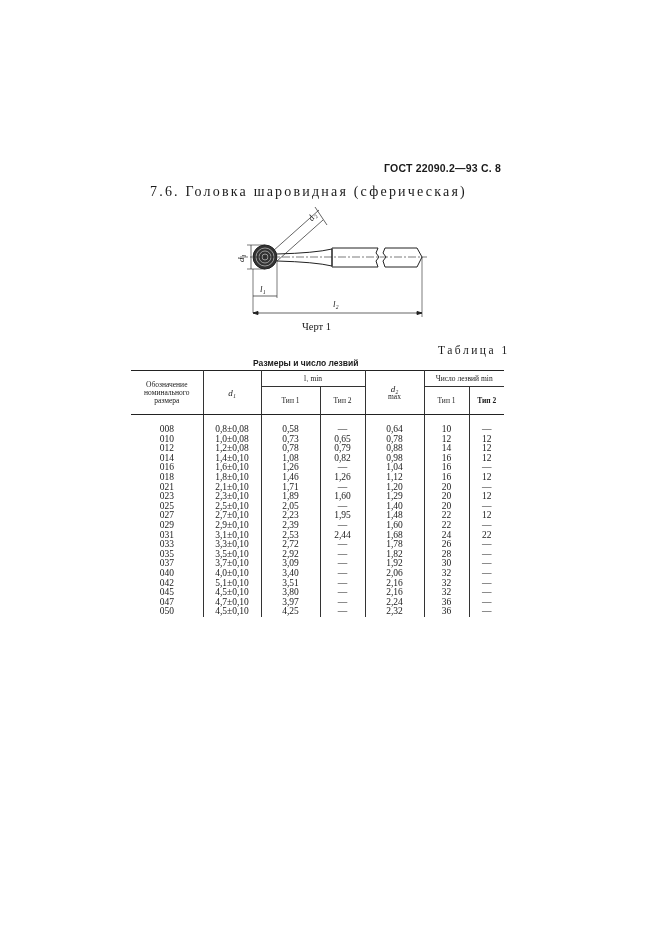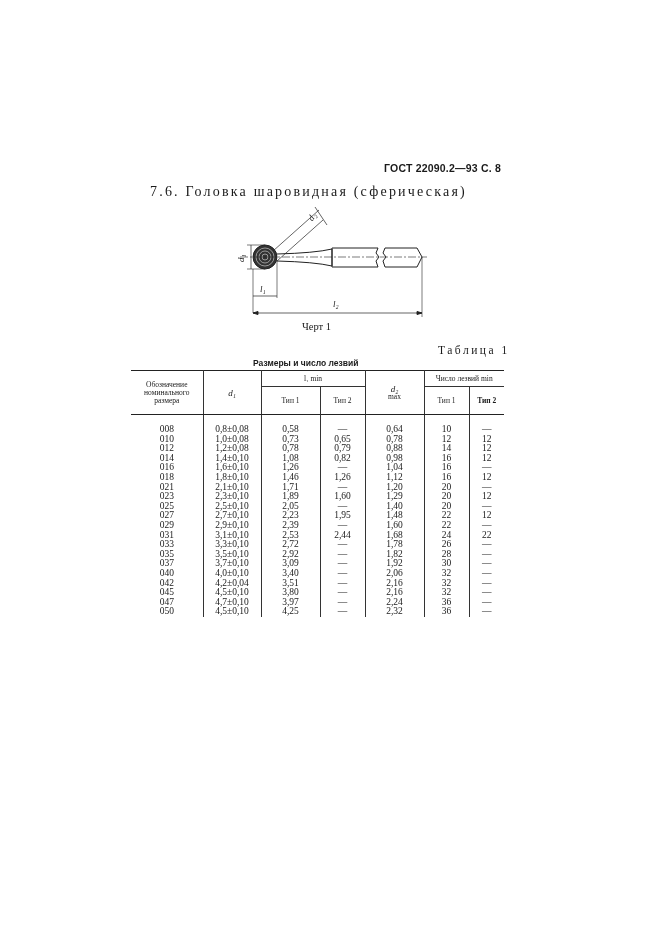--- a/index.html
+++ b/index.html
@@ -260,21 +260,21 @@
         <td>040</td>
         <td class="vl">4,0±0,10</td>
         <td class="vl">3,40</td>
         <td class="vl">—</td>
         <td class="vl">2,06</td>
         <td class="vl">32</td>
         <td class="vl">—</td>
       </tr>
       <tr>
         <td>042</td>
-        <td class="vl">4,2±0,04</td>
+        <td class="vl">5,1±0,10</td>
         <td class="vl">3,51</td>
         <td class="vl">—</td>
         <td class="vl">2,16</td>
         <td class="vl">32</td>
         <td class="vl">—</td>
       </tr>
       <tr>
         <td>045</td>
         <td class="vl">4,5±0,10</td>
         <td class="vl">3,80</td>

